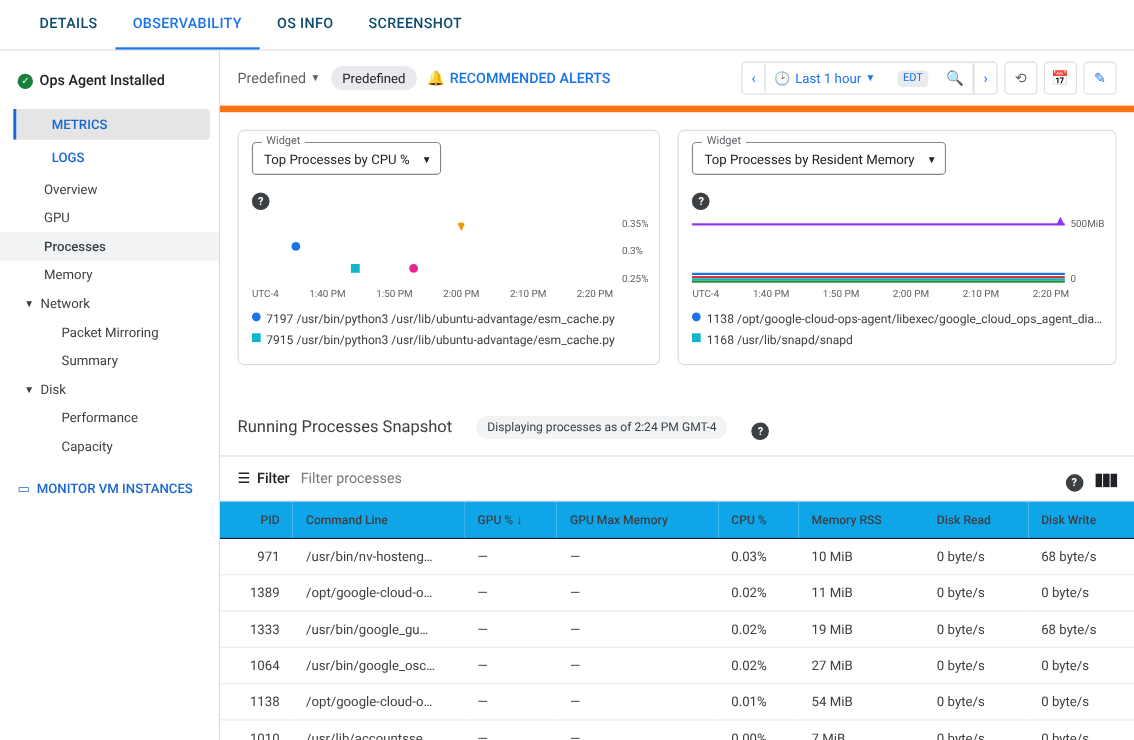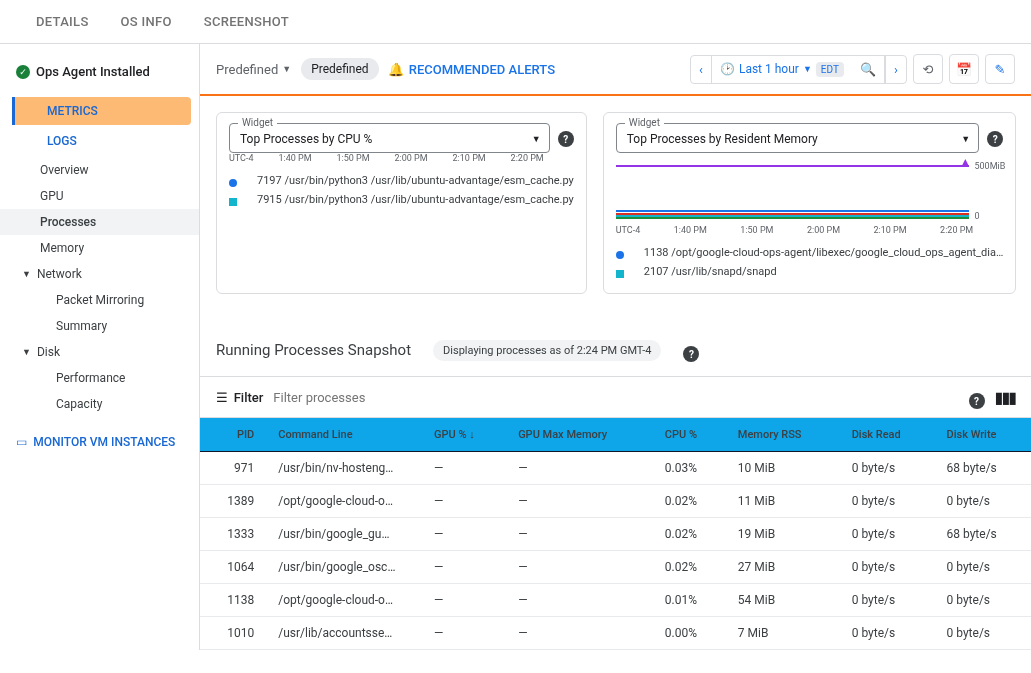--- a/index.html
+++ b/index.html
@@ -1,55 +1,55 @@
 <!DOCTYPE html>
 <html><head>
 <meta charset="utf-8">
 <style>
 * { margin: 0; padding: 0; box-sizing: border-box; font-family: Roboto, Arial, sans-serif; }
 body { font-size: 13px; color: #202124; background: #fff; }
 .tabs { display: flex; border-bottom: 1px solid #dadce0; padding-left: 20px; }
-.tab { padding: 14px 16px; font-size: 13px; font-weight: 500; color: #737373; cursor: pointer; letter-spacing: 0.3px; }
+.tab { padding: 14px 16px; font-size: 13px; font-weight: 500; color: #0c4a6e; cursor: pointer; letter-spacing: 0.3px; }
 .tab.active { color: #1a73e8; border-bottom: 2px solid #1a73e8; }
 .main { display: flex; }
 .sidebar { width: 200px; border-right: 1px solid #dadce0; padding: 12px 0; flex-shrink: 0; }
 .agent-status { display: flex; align-items: center; gap: 6px; padding: 8px 16px 16px; font-size: 13px; font-weight: 500; }
 .check-icon { width: 14px; height: 14px; background: #188038; border-radius: 50%; display: flex; align-items: center; justify-content: center; color: white; font-size: 9px; }
 .side-item { padding: 7px 12px 7px 22px; font-size: 12px; color: #3c4043; cursor: pointer; display: flex; align-items: center; }
 .side-item.metrics, .side-item.logs { padding-left: 32px; font-weight: 500; border-left: 3px solid transparent; color: #1967d2; margin: 2px 8px 2px 12px; border-radius: 0 4px 4px 0; }
-.side-item.metrics { background: #fdba74; border-left-color: #1967d2; }
+.side-item.metrics { background: #e5e5e5; border-left-color: #1967d2; }
 .side-sub { padding: 6px 12px 6px 40px; font-size: 12px; color: #3c4043; cursor: pointer; }
 .side-sub.active { background: #f1f3f4; font-weight: 500; }
 .side-group { padding: 6px 12px 6px 22px; font-size: 12px; color: #3c4043; cursor: pointer; display: flex; align-items: center; gap: 6px; }
 .side-sub2 { padding: 6px 12px 6px 56px; font-size: 12px; color: #3c4043; cursor: pointer; }
 .monitor-link { padding: 18px 16px; font-size: 12px; font-weight: 500; color: #1967d2; display: flex; align-items: center; gap: 6px; }
 .content { flex: 1; padding: 0; min-width: 0; }
-.toolbar { display: flex; align-items: center; padding: 10px 16px; border-bottom: 2px solid #f97316; gap: 10px; }
+.toolbar { display: flex; align-items: center; padding: 10px 16px; border-bottom: 6px solid #f97316; gap: 10px; }
 .toolbar-left { display: flex; align-items: center; gap: 10px; flex: 1; }
 .predef-text { color: #5f6368; font-size: 13px; display: flex; align-items: center; gap: 4px; }
 .chip { background: #e8eaed; border-radius: 12px; padding: 4px 10px; font-size: 12px; }
 .rec-alerts { color: #1a73e8; font-size: 13px; font-weight: 500; display: flex; align-items: center; gap: 4px; }
 .toolbar-right { display: flex; align-items: center; gap: 6px; }
 .time-pill { display: flex; align-items: center; border: 1px solid #dadce0; border-radius: 4px; }
 .time-btn { padding: 6px 8px; color: #1a73e8; cursor: pointer; border-right: 1px solid #dadce0; }
 .time-btn:last-child { border-right: none; border-left: 1px solid #dadce0; }
 .time-main { padding: 6px 8px; color: #1a73e8; font-size: 12px; display: flex; align-items: center; gap: 4px; }
-.edt-chip { background: #e8eaed; border-radius: 4px; padding: 2px 5px; font-size: 10px; margin-left: 0; }
+.edt-chip { background: #e8eaed; border-radius: 4px; padding: 2px 5px; font-size: 10px; margin-left: 16px; }
 .icon-btn { width: 30px; height: 30px; display: flex; align-items: center; justify-content: center; color: #5f6368; cursor: pointer; border: 1px solid #dadce0; border-radius: 4px; }
 .icon-btn.blue { color: #1a73e8; }
 .widgets { display: flex; gap: 16px; padding: 16px; }
 .widget { flex: 1; border: 1px solid #dadce0; border-radius: 6px; padding: 10px 12px 12px; position: relative; }
-.widget-header { display: flex; align-items: flex-start; gap: 8px; }
+.widget-header { display: flex; align-items: flex-start; gap: 8px; flex-direction: column; }
 .widget-select { border: 1px solid #80868b; border-radius: 4px; padding: 8px 28px 6px 10px; font-size: 12px; position: relative; flex: 1; }
 .widget-label { position: absolute; top: -7px; left: 8px; background: white; padding: 0 4px; font-size: 10px; color: #5f6368; }
 .help-icon { width: 16px; height: 16px; background: #3c4043; border-radius: 50%; color: white; display: flex; align-items: center; justify-content: center; font-size: 10px; font-weight: bold; margin-top: 8px; }
 .chart-area { height: 60px; position: relative; margin: 8px 0 4px; }
 .chart-axis { display: flex; justify-content: space-between; font-size: 9px; color: #5f6368; padding: 0 30px 0 0; }
 .legend { margin-top: 8px; }
-.legend-item { display: flex; align-items: flex-end; gap: 20px; font-size: 11px; color: #3c4043; padding: 3px 0; white-space: nowrap; overflow: hidden; text-overflow: ellipsis; }
+.legend-item { display: flex; align-items: flex-start; gap: 5px; font-size: 11px; color: #3c4043; padding: 3px 0; white-space: nowrap; overflow: hidden; text-overflow: ellipsis; }
 .legend-dot { width: 8px; height: 8px; border-radius: 50%; flex-shrink: 0; }
 .section-title { padding: 28px 16px 14px; font-size: 15px; color: #3c4043; display: flex; align-items: center; gap: 22px; }
 .time-chip { background: #f1f3f4; border-radius: 12px; padding: 4px 10px; font-size: 11px; color: #3c4043; }
 .filter-bar { display: flex; align-items: center; padding: 8px 16px; border-top: 1px solid #dadce0; border-bottom: 1px solid #dadce0; gap: 10px; }
 .filter-label { display: flex; align-items: center; gap: 6px; font-size: 13px; font-weight: 500; }
 .filter-input { border: none; font-size: 13px; color: #5f6368; flex: 1; outline: none; }
 .table { width: 100%; border-collapse: collapse; }
 .table th { text-align: left; padding: 10px 12px; font-size: 11px; font-weight: 500; color: #3c4043; background: #0ea5e9; border-bottom: 1px solid #0f172a; }
 .table th.right { text-align: right; }
 .table td { padding: 9px 12px; font-size: 12px; color: #3c4043; border-bottom: 1px solid #e8eaed; }
@@ -58,20 +58,21 @@
 .caret { font-size: 9px; }
 .yaxis { position: absolute; right: -2px; top: 0; height: 100%; display: flex; flex-direction: column; justify-content: space-between; font-size: 9px; color: #5f6368; }
 .marker { position: absolute; width: 8px; height: 8px; border-radius: 50%; }
 .line { position: absolute; left: 0; right: 34px; height: 2px; }
 </style>
 </head>
 <body>
 
 <div class="tabs">
   <div class="tab">DETAILS</div>
+  <div class="tab active">OBSERVABILITY</div>
   <div class="tab">OS INFO</div>
   <div class="tab">SCREENSHOT</div>
 </div>
 
 <div class="main">
   <div class="sidebar">
     <div class="agent-status">
       <span class="check-icon">✓</span>
       <span>Ops Agent Installed</span>
     </div>
@@ -133,20 +134,31 @@
     <div class="widgets">
       <div class="widget">
         <div class="widget-header">
           <div class="widget-select">
             <span class="widget-label">Widget</span>
             <span>Top Processes by CPU %</span>
             <span style="position:absolute;right:8px;top:10px" class="caret">▼</span>
           </div>
           <span class="help-icon">?</span>
         </div>
+        <div class="chart-area">
+          <div class="marker" style="background:#1a73e8;left:10%;top:35%"></div>
+          <div class="marker" style="background:#12b5cb;left:25%;top:68%;border-radius:0"></div>
+          <div class="marker" style="background:#e52592;left:40%;top:68%;transform:rotate(45deg)"></div>
+          <div class="marker" style="background:#f29900;left:52%;top:5%;clip-path:polygon(50% 100%,0 0,100% 0)"></div>
+          <div class="yaxis">
+            <span>0.35%</span>
+            <span>0.3%</span>
+            <span>0.25%</span>
+          </div>
+        </div>
         <div class="chart-axis">
           <span>UTC-4</span>
             <span>1:40 PM</span>
             <span>1:50 PM</span>
             <span>2:00 PM</span>
             <span>2:10 PM</span>
             <span>2:20 PM</span>
         </div>
         <div class="legend">
           <div class="legend-item">
@@ -189,21 +201,21 @@
             <span>2:10 PM</span>
             <span>2:20 PM</span>
         </div>
         <div class="legend">
           <div class="legend-item">
               <span class="legend-dot" style="background:#1a73e8"></span>
               <span>1138 /opt/google-cloud-ops-agent/libexec/google_cloud_ops_agent_dia…</span>
             </div>
           <div class="legend-item">
               <span class="legend-dot" style="background:#12b5cb;border-radius:0"></span>
-              <span>2107 /usr/lib/snapd/snapd</span>
+              <span>1168 /usr/lib/snapd/snapd</span>
             </div>
         </div>
       </div>
     </div>
 
     <div class="section-title">
       <span>Running Processes Snapshot</span>
       <span class="time-chip">Displaying processes as of 2:24 PM GMT-4</span>
       <span class="help-icon">?</span>
     </div>

